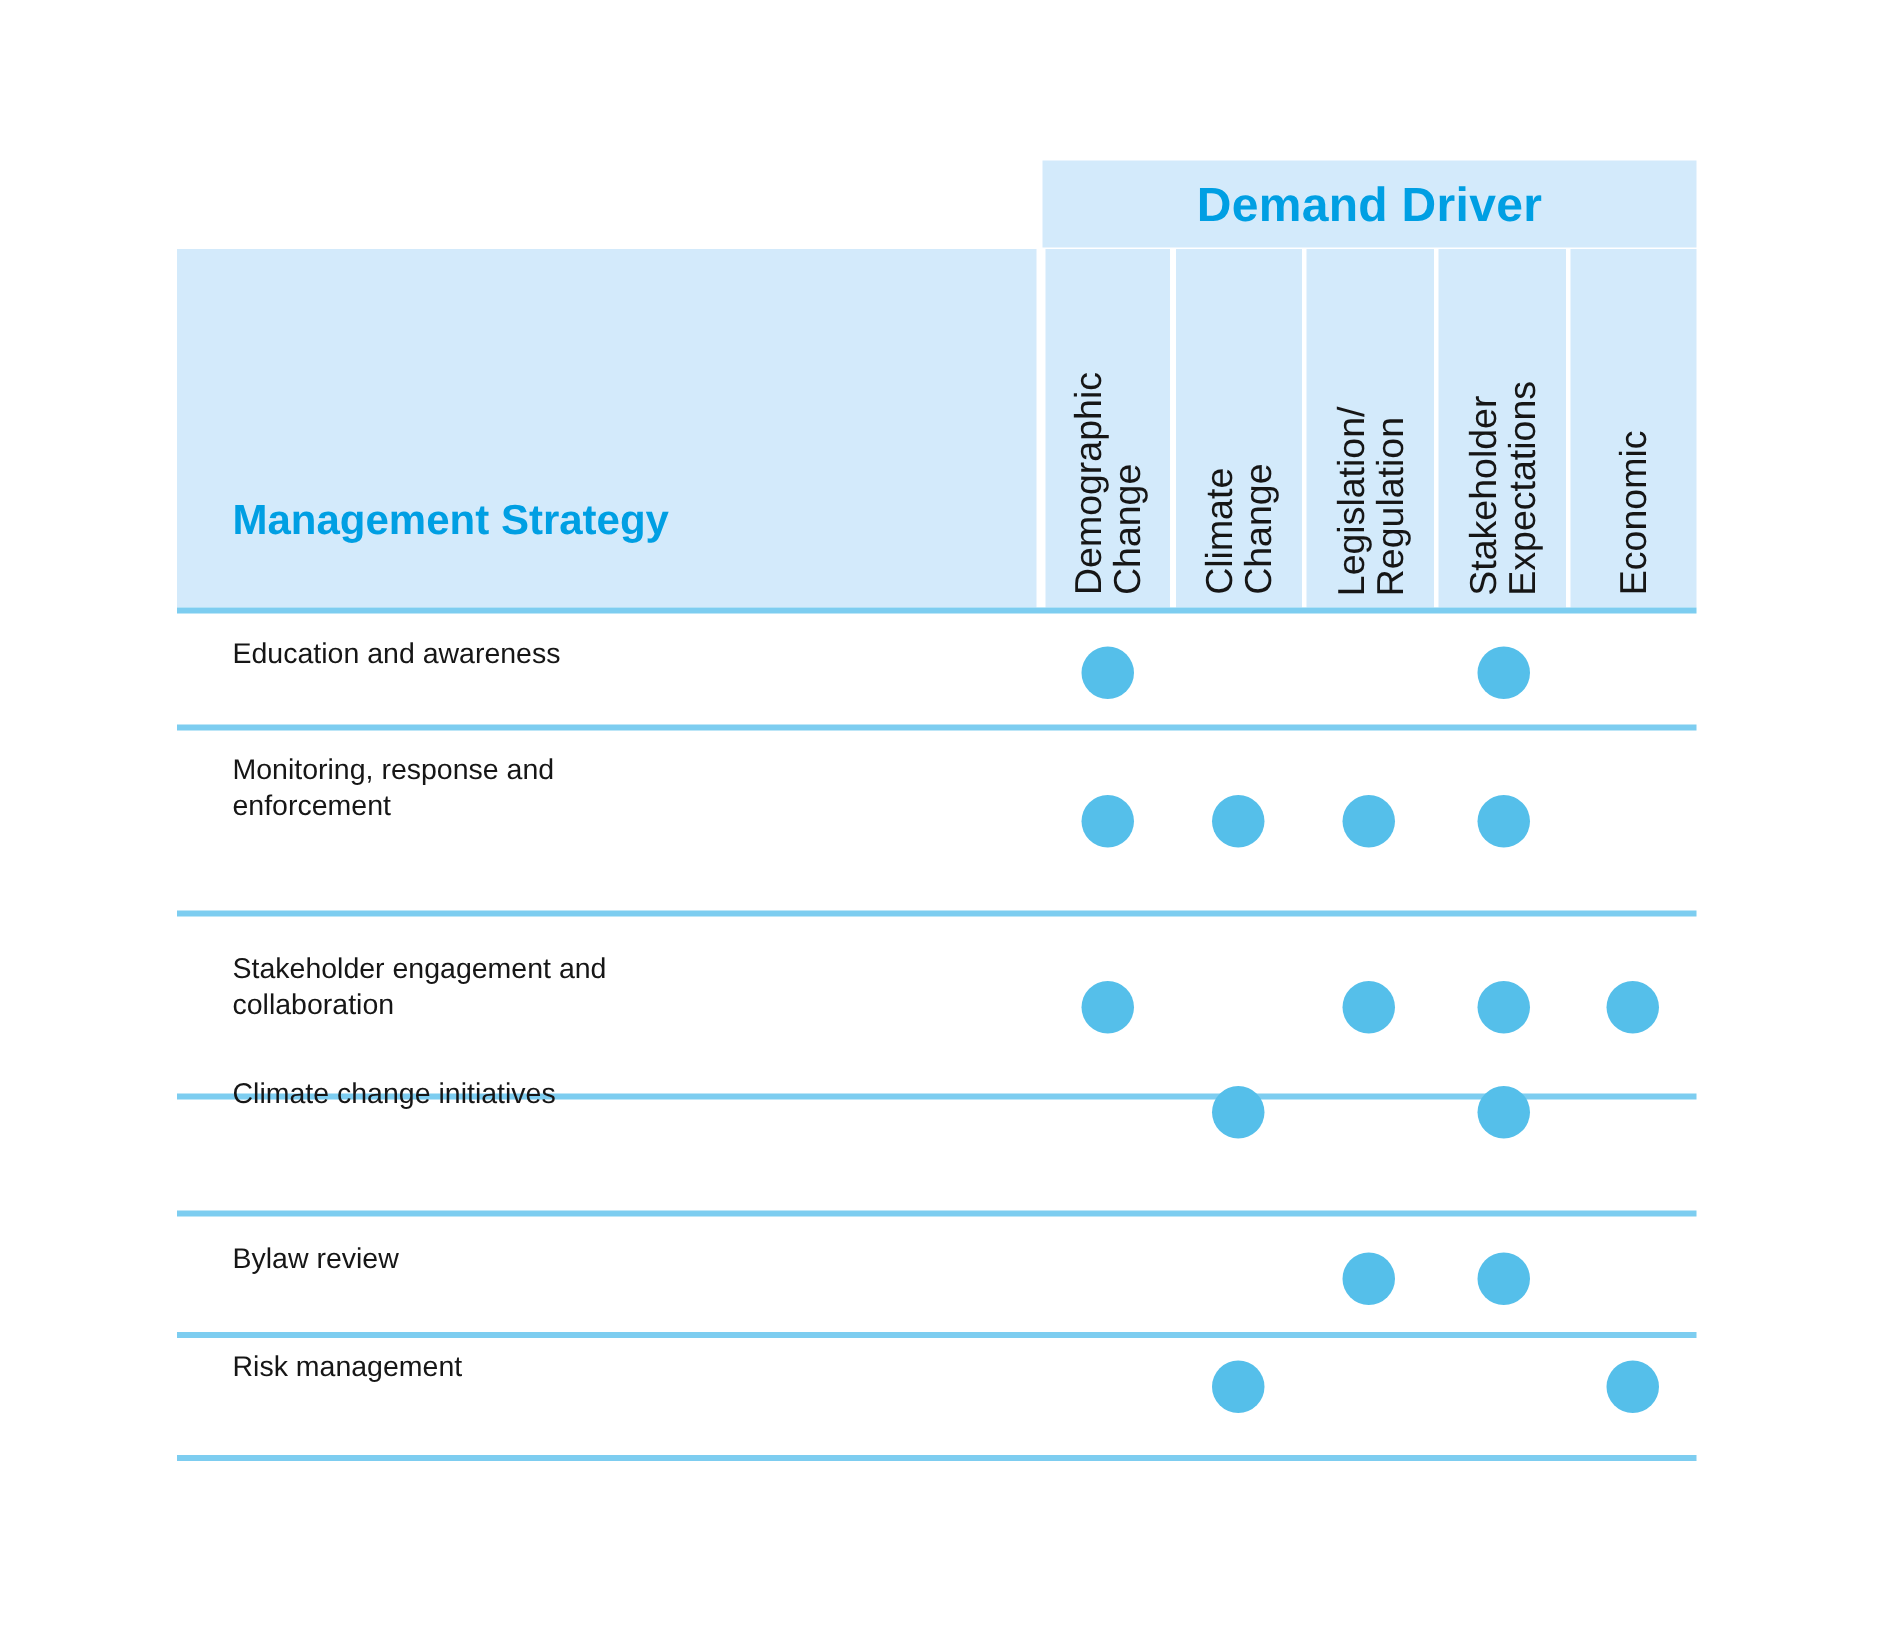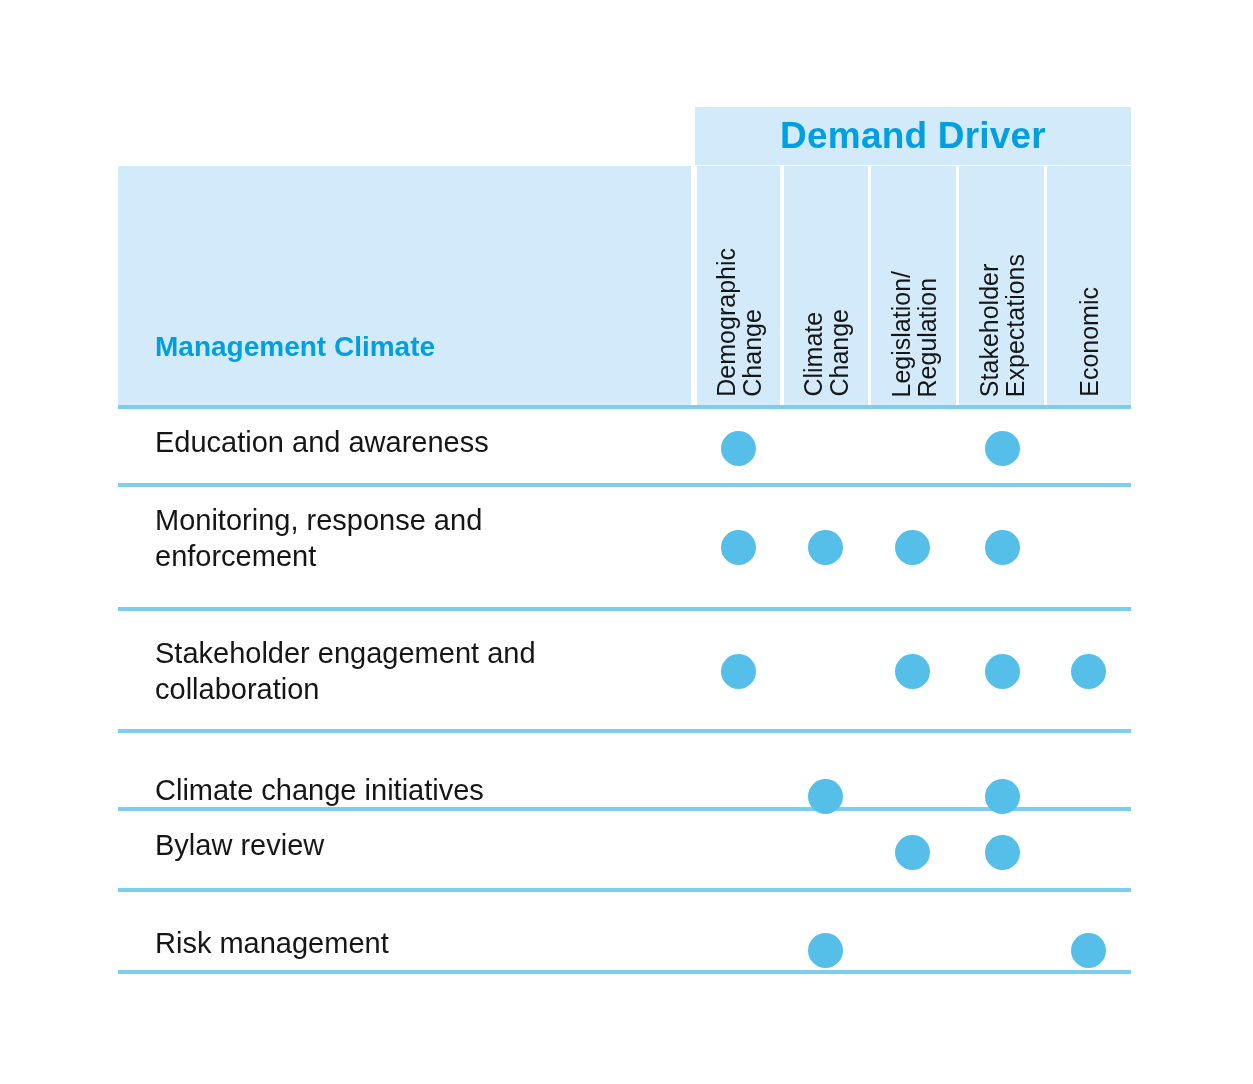--- a/index.html
+++ b/index.html
@@ -30,21 +30,21 @@
     top: 107px;
     width: 436px;
     height: 58px;
     background: #d3eafb;
     display: flex;
     align-items: center;
     justify-content: center;
   }
   .group-header-label {
     color: #009fe3;
-    font-size: 37px;
+    font-size: 32px;
     font-weight: bold;
     letter-spacing: 0.2px;
     white-space: nowrap;
   }
 
   
   .rowhead-block {
     position: absolute;
     left: 118px;
     top: 166px;
@@ -101,21 +101,21 @@
   
   .row {
     position: absolute;
     left: 118px;
     width: 1013px;
   }
   .row-label {
     position: absolute;
     left: 37px;
     color: #161616;
-    font-size: 29px;
+    font-size: 19px;
     line-height: 1.22;
     font-weight: normal;
     width: 600px;
   }
   .row-label.two-line {
     line-height: 1.25;
   }
 
   .dot {
     position: absolute;
@@ -128,21 +128,21 @@
 </head>
 <body>
 
 <div id="matrix">
 
   <div class="group-header">
     <span class="group-header-label">Demand Driver</span>
   </div>
 
   <div class="rowhead-block">
-    <span class="rowhead-label">Management Climate</span>
+    <span class="rowhead-label">Management Strategy</span>
   </div>
 
   <div class="colhead" style="left:697px; width:83px;">
     <div class="colhead-inner">
       <span class="colhead-label">Demographic
 Change</span>
     </div>
   </div>
   <div class="colhead" style="left:784px; width:84px;">
     <div class="colhead-inner">
@@ -193,31 +193,31 @@
 
   <div class="row" style="top:611px; height:118px;">
     <div class="row-label two-line" style="top:14px; white-space:pre-line;margin-top:10px;">Stakeholder engagement and
 collaboration</div>
     <div class="dot" style="left:603px; top:43px;"></div>
     <div class="dot" style="left:777px; top:43px;"></div>
     <div class="dot" style="left:867px; top:43px;"></div>
     <div class="dot" style="left:953px; top:43px;"></div>
   </div>
 
-  <div class="row" style="top:757px; height:70px;">
+  <div class="row" style="top:702px; height:70px;">
     <div class="row-label" style="top:16px;">Climate change initiatives</div>
     <div class="dot" style="left:690px; top:22px;"></div>
     <div class="dot" style="left:867px; top:22px;"></div>
   </div>
 
   <div class="row" style="top:811px; height:80px;">
     <div class="row-label" style="top:17px;">Bylaw review</div>
     <div class="dot" style="left:777px; top:24px;"></div>
     <div class="dot" style="left:867px; top:24px;"></div>
   </div>
 
-  <div class="row" style="top:908px; height:90px;">
+  <div class="row" style="top:882px; height:90px;">
     <div class="row-label" style="top:18px;">Risk management</div>
     <div class="dot" style="left:690px; top:25px;"></div>
     <div class="dot" style="left:953px; top:25px;"></div>
   </div>
 
 </div>
 
 </body></html>

